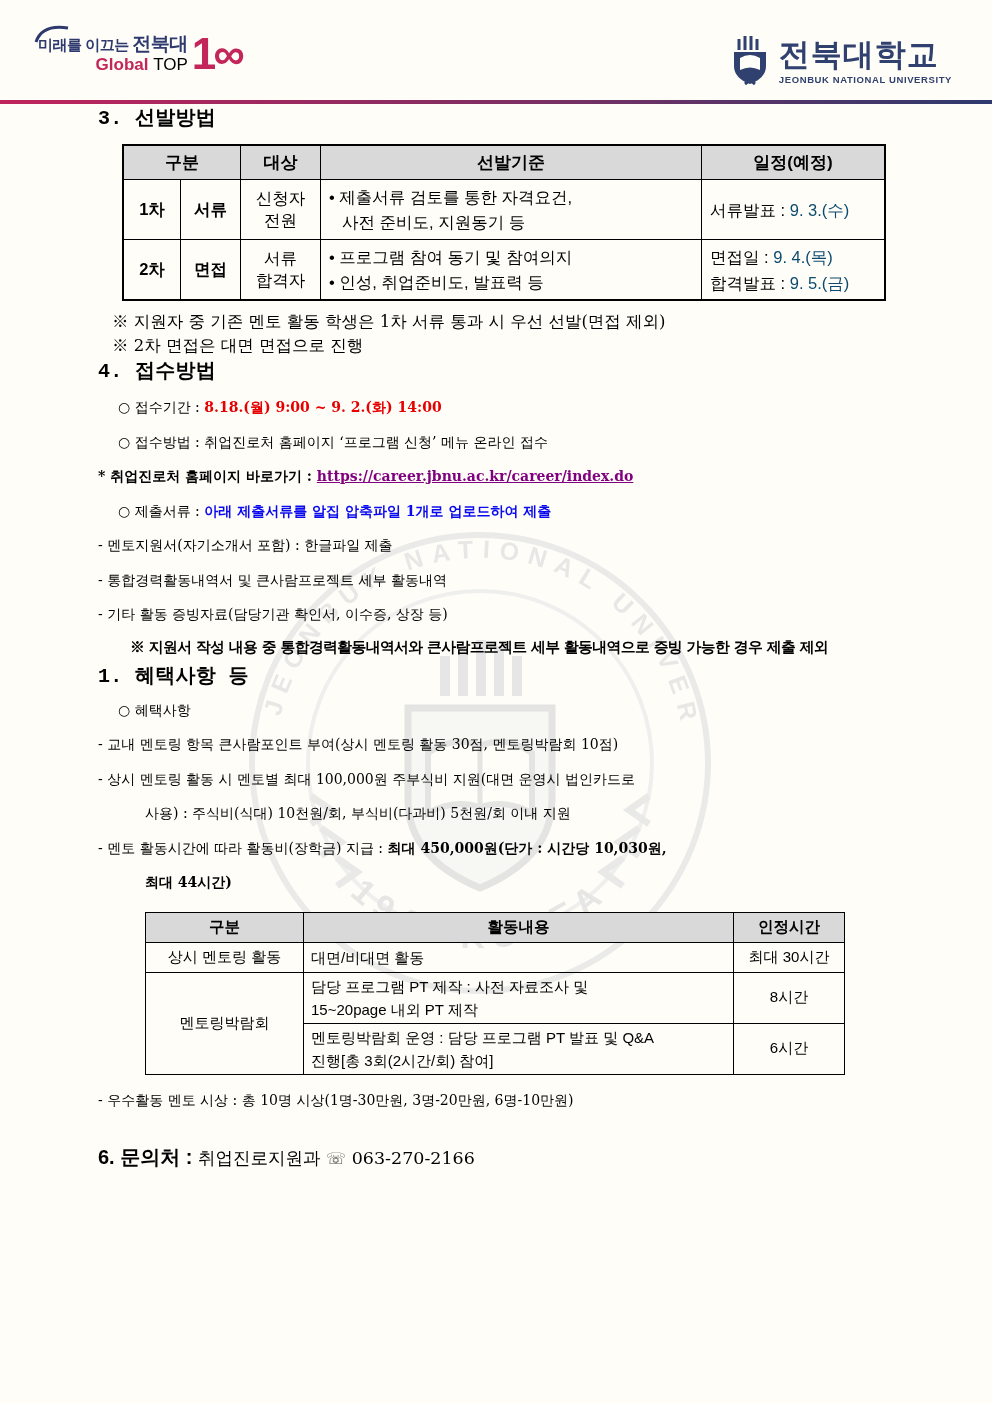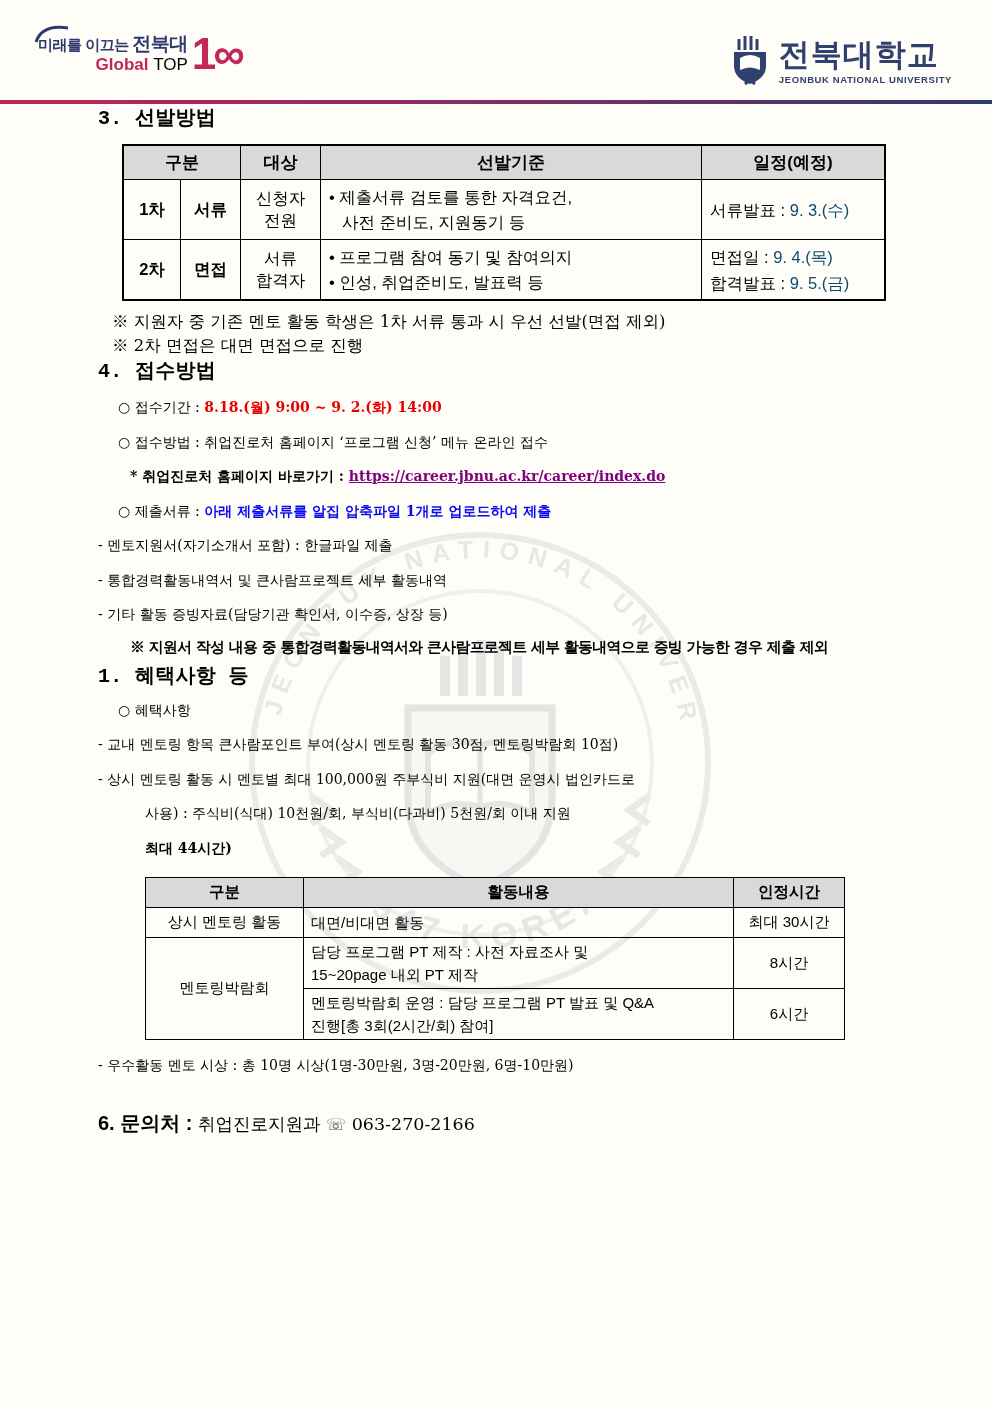--- a/index.html
+++ b/index.html
@@ -27,21 +27,21 @@
   
   .content{position:relative;z-index:1;padding:0 60px 0 98px;}
   h2.sec{font-family:Liberation Mono, monospace;font-weight:700;font-size:20px;margin:0;letter-spacing:0.3px;}
   .t3{margin-top:40px;}
   .t4{margin-top:21px;}
   .t5{margin-top:18px;}
   .ln{font-size:14px;line-height:34.5px;white-space:nowrap;}
   .ml-circle{margin-left:20px;}
   .ml-dash{}
   .ml-cont{margin-left:47px;}
-  .ml-star{margin-left:32px;font-weight:700;}
+  .ml-star{font-weight:700;}
   .ml-note{margin-left:32px;}
   .red{color:#e60000;font-weight:700;}
   .blue-bold{color:#0a0af0;font-weight:700;}
   .blue{color:#0c4a6e;text-align:right;}
   .link{color:#800080;font-weight:600;text-decoration:underline;}
   .bold{font-weight:700;}
   .smallnote{font-size:14.8px;font-weight:700;letter-spacing:-0.6px;line-height:30px;}
   .rednote{font-size:18px;margin-left:17px;line-height:40px;}
   
   table{border-collapse:collapse;font-family:"Liberation Sans",sans-serif;}
@@ -206,20 +206,23 @@
     <div class="ln ml-dash">- 멘토지원서(자기소개서 포함) : 한글파일 제출</div>
     <div class="ln ml-dash">- 통합경력활동내역서 및 큰사람프로젝트 세부 활동내역</div>
     <div class="ln ml-dash">- 기타 활동 증빙자료(담당기관 확인서, 이수증, 상장 등)</div>
     <div class="ln ml-note smallnote">※ 지원서 작성 내용 중 통합경력활동내역서와 큰사람프로젝트 세부 활동내역으로 증빙 가능한 경우 제출 제외</div>
 
     <h2 class="sec t5">1. 혜택사항 등</h2>
     <div class="ln ml-circle" style="margin-top:4px">○ 혜택사항</div>
     <div class="ln ml-dash">- 교내 멘토링 항목 큰사람포인트 부여(상시 멘토링 활동 30점, 멘토링박람회 10점)</div>
     <div class="ln ml-dash">- 상시 멘토링 활동 시 멘토별 최대 100,000원 주부식비 지원(대면 운영시 법인카드로</div>
     <div class="ln ml-cont">사용) : 주식비(식대) 10천원/회, 부식비(다과비) 5천원/회 이내 지원</div>
+    <div class="ln ml-dash">
+      <span>- 멘토 활동시간에 따라 활동비(장학금) 지급 : </span><span class="bold">최대 450,000원(단가 : 시간당 10,030원,</span>
+    </div>
     <div class="ln ml-cont bold">최대 44시간)</div>
 
     <table class="tbl2">
       <tbody>
           <tr>
         <th style="width:155px">구분</th>
         <th style="width:427px">활동내용</th>
         <th>인정시간</th>
       </tr>
       <tr class="r1">

